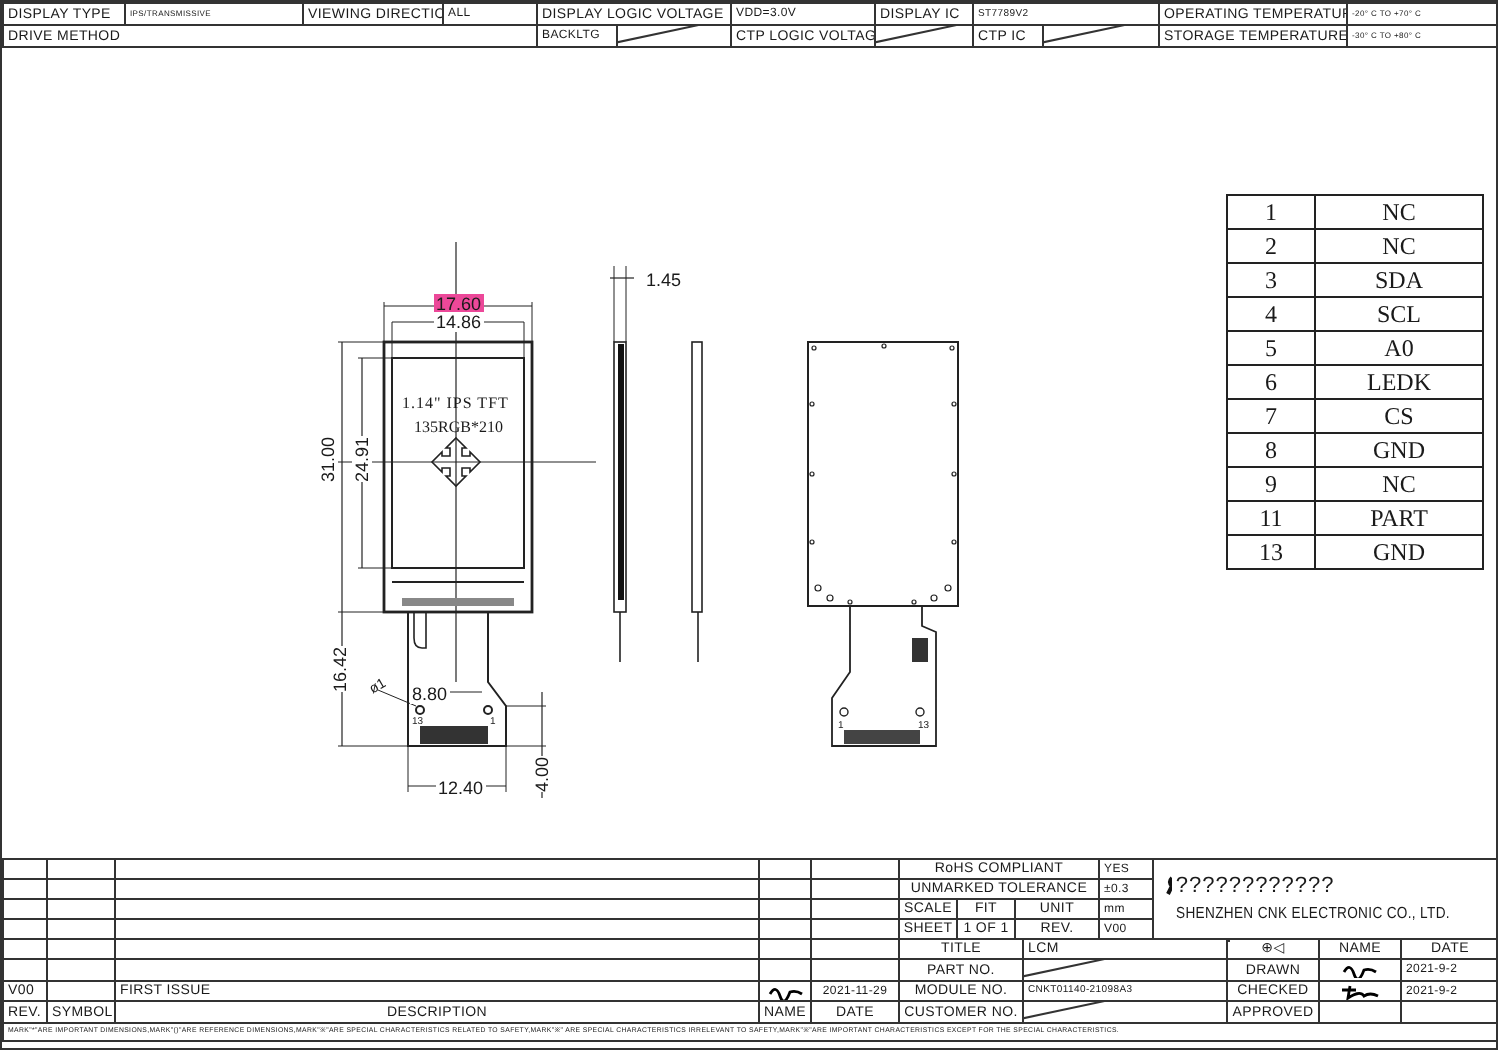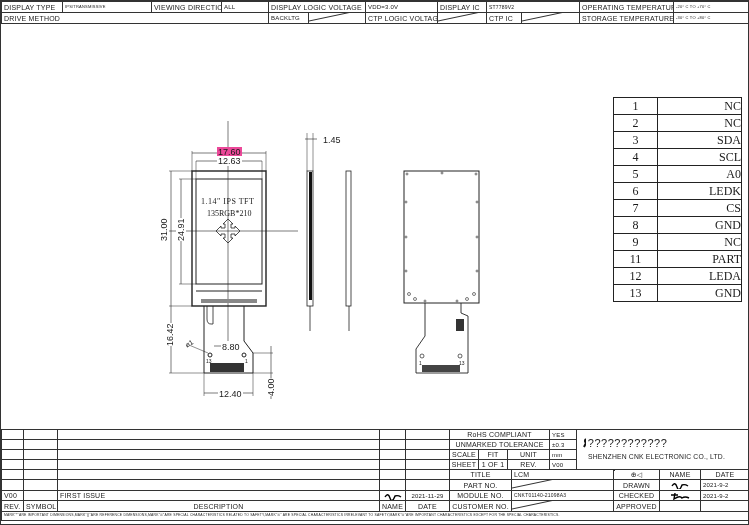--- a/index.html
+++ b/index.html
@@ -7,21 +7,21 @@
   body { position: relative; font-family: "Liberation Sans", sans-serif; color: #1a1a1a; }
   .sheet { position: absolute; left: 0; top: 0; width: 749px; height: 525px; border: 1px solid #333; }
   .cell { position: absolute; border: 1px solid #333; font-size: 7px; line-height: 1; display: flex; align-items: center; padding-left: 2px; white-space: nowrap; overflow: hidden; letter-spacing: 0.2px; }
   .cell.center { justify-content: center; padding-left: 0; }
   .tiny { font-size: 4px; }
   .slash { position: absolute; border: 1px solid #333; overflow: hidden; }
   .slash::after { content: ""; position: absolute; left: -2px; bottom: 1px; width: 120%; height: 1px; background: #333; transform-origin: left bottom; transform: rotate(-12deg); }
   .pin-table { position: absolute; left: 612px; top: 96px; border-collapse: collapse; font-family: "Liberation Serif", serif; }
   .pin-table td { border: 1.2px solid #222; height: 17px; font-size: 12px; text-align: center; padding: 0; }
   .pin-table td.num { width: 44px; }
-  .pin-table td.sig { width: 84px; text-align: right; }
+  .pin-table td.sig { width: 84px; }
   .draw { position: absolute; left: 0; top: 0; }
 </style>
 </head>
 <body>
 
 <div class="sheet">
 
   <div>
     <div class="cell" style="left:0;top:0;width:62px;height:12px;">DISPLAY TYPE</div>
     <div class="cell tiny" style="left:61px;top:0;width:90px;height:12px;">IPS/TRANSMISSIVE</div>
@@ -127,27 +127,27 @@
       <path d="M424 302 L424 335 L415 348 L415 372 L467 372 L467 315 L460 312 L460 302" stroke-width="0.9"></path>
       <rect x="455" y="318" width="8" height="12" fill="#333" stroke="none"></rect>
       <rect x="421" y="364" width="38" height="7" fill="#444" stroke="none"></rect>
       <circle cx="421" cy="355" r="2" stroke-width="0.7"></circle>
       <circle cx="459" cy="355" r="2" stroke-width="0.7"></circle>
     </g>
 
   </svg>
 
   <div style="position:absolute;left:216px;top:146px;font-size:9px;background:#ec4899;padding:0 1px;">17.60</div>
-  <div style="position:absolute;left:216px;top:155px;font-size:9px;background:#fff;padding:0 1px;">12.63</div>
+  <div style="position:absolute;left:216px;top:155px;font-size:9px;background:#fff;padding:0 1px;">14.86</div>
   <div style="position:absolute;left:158px;top:240px;font-size:9px;background:#fff;transform:rotate(-90deg);transform-origin:left top;">31.00</div>
   <div style="position:absolute;left:175px;top:240px;font-size:9px;background:#fff;transform:rotate(-90deg);transform-origin:left top;">24.91</div>
   <div style="position:absolute;left:200px;top:196px;font-size:8px;font-family:'Liberation Serif',serif;letter-spacing:0.5px;">1.14" IPS TFT</div>
   <div style="position:absolute;left:206px;top:208px;font-size:8px;font-family:'Liberation Serif',serif;">135RGB*210</div>
   <div style="position:absolute;left:164px;top:345px;font-size:9px;background:#fff;transform:rotate(-90deg);transform-origin:left top;">16.42</div>
-  <div style="position:absolute;left:220px;top:341px;font-size:9px;background:#fff;padding:0 1px;">8.80</div>
+  <div style="position:absolute;left:204px;top:341px;font-size:9px;background:#fff;padding:0 1px;">8.80</div>
   <div style="position:absolute;left:217px;top:388px;font-size:9px;background:#fff;padding:0 1px;">12.40</div>
   <div style="position:absolute;left:265px;top:395px;font-size:9px;background:#fff;transform:rotate(-90deg);transform-origin:left top;">4.00</div>
   <div style="position:absolute;left:184px;top:339px;font-size:7px;transform:rotate(-30deg);">ø1</div>
   <div style="position:absolute;left:205px;top:357px;font-size:5px;">13</div>
   <div style="position:absolute;left:244px;top:357px;font-size:5px;">1</div>
   <div style="position:absolute;left:322px;top:134px;font-size:9px;">1.45</div>
   <div style="position:absolute;left:418px;top:359px;font-size:5px;">1</div>
   <div style="position:absolute;left:458px;top:359px;font-size:5px;">13</div>
 
   <table class="pin-table">
@@ -184,24 +184,20 @@
           <td class="num">8</td>
           <td class="sig">GND</td>
         </tr>
       <tr>
           <td class="num">9</td>
           <td class="sig">NC</td>
         </tr>
       <tr>
           <td class="num">11</td>
           <td class="sig">PART</td>
-        </tr>
-      <tr>
-          <td class="num">12</td>
-          <td class="sig">LEDA</td>
         </tr>
       <tr>
           <td class="num">13</td>
           <td class="sig">GND</td>
         </tr>
     </tbody>
   </table>
 
   <div>
 

